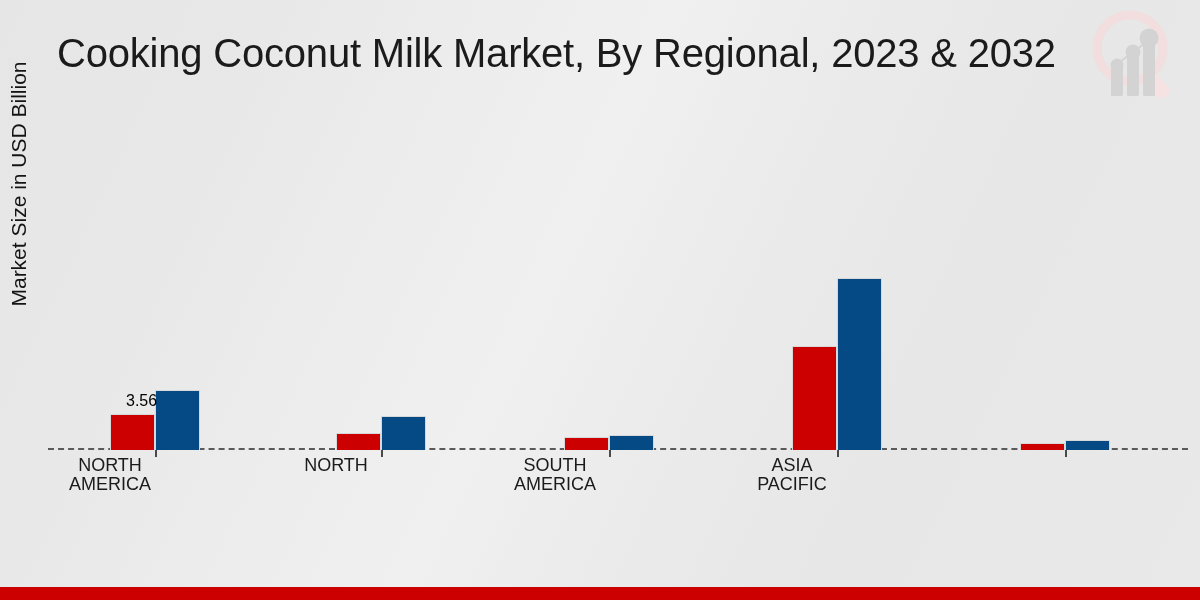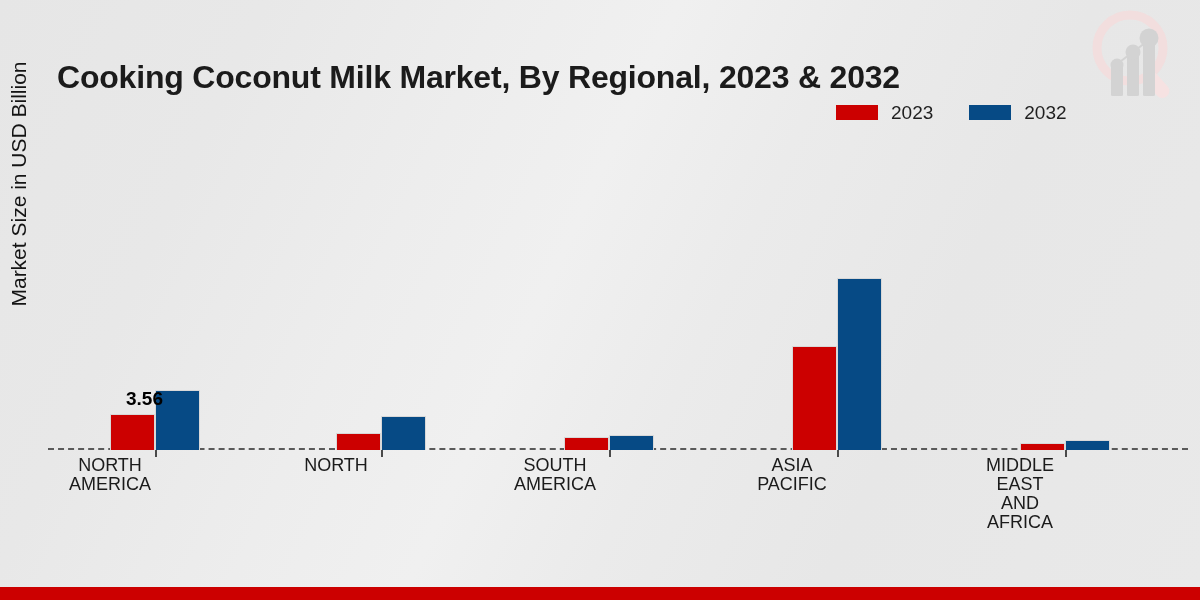--- a/index.html
+++ b/index.html
@@ -38,27 +38,26 @@
     height: 102px;
     opacity: 1;
     pointer-events: none;
   }
 
   
   #chart-title {
     position: absolute;
     left: 57px;
     top: 31px;
-    font-size: 32px;
-    font-weight: 700;
+    font-size: 40px;
+    font-weight: 400;
     color: #1b1b1b;
     letter-spacing: -0.2px;
     white-space: nowrap;
     font-family: "Liberation Sans", sans-serif;
-    margin-top: 28px;
   }
 
   
   #legend {
     position: absolute;
     left: 836px;
     top: 103px;
     display: flex;
     align-items: center;
     gap: 36px;
@@ -133,22 +132,22 @@
   .tick {
     position: absolute;
     bottom: -7px;
     left: 45px;
     width: 0;
     height: 7px;
     border-left: 2px solid #4a4a4a;
   }
   .bar-value {
     position: absolute;
-    font-size: 19px;
-    font-weight: bold;
+    font-size: 16px;
+    font-weight: normal;
     color: #000;
     white-space: nowrap;
   }
 
   
   .cat-label {
     position: absolute;
     top: 456px;
     text-align: center;
     font-size: 18px;
@@ -180,30 +179,20 @@
     <rect x="69" y="38" width="12" height="54" rx="1.5" fill="#d3d3d3"></rect>
     <line x1="43" y1="60" x2="59" y2="48" stroke="#d3d3d3" stroke-width="2"></line>
     <line x1="59" y1="48" x2="75" y2="36" stroke="#d3d3d3" stroke-width="2"></line>
     <circle cx="43" cy="61" r="6.5" fill="#d3d3d3"></circle>
     <circle cx="59" cy="48" r="7.5" fill="#d3d3d3"></circle>
     <circle cx="75" cy="34" r="9.5" fill="#d3d3d3"></circle>
   </svg>
 
   <div id="chart-title">Cooking Coconut Milk Market, By Regional, 2023 &amp; 2032</div>
 
-  <div id="legend">
-    <div class="legend-item">
-      <span class="legend-swatch" style="background:#cc0000"></span>
-      <span class="legend-label">2023</span>
-    </div>
-    <div class="legend-item">
-      <span class="legend-swatch" style="background:#064a85"></span>
-      <span class="legend-label">2032</span>
-    </div>
-  </div>
 
   <div id="y-axis-title">Market Size in USD Billion</div>
 
   <div id="plot">
     <div id="baseline"></div>
 
     <div class="group" style="left:62px">
       <div class="bars">
         <div class="bar red" style="height:36px"></div>
         <div class="bar blue" style="height:60px"></div>
@@ -245,19 +234,15 @@
     </div>
   </div>
 
   <div class="cat-label" style="left:65px; width:90px">NORTH
 AMERICA</div>
   <div class="cat-label" style="left:291px; width:90px">NORTH</div>
   <div class="cat-label" style="left:510px; width:90px">SOUTH
 AMERICA</div>
   <div class="cat-label" style="left:747px; width:90px">ASIA
 PACIFIC</div>
-  <div class="cat-label" style="left:975px; width:90px">MIDDLE
-EAST
-AND
-AFRICA</div>
 
   <div id="footer-bar"></div>
 </div>
 
 </body></html>

